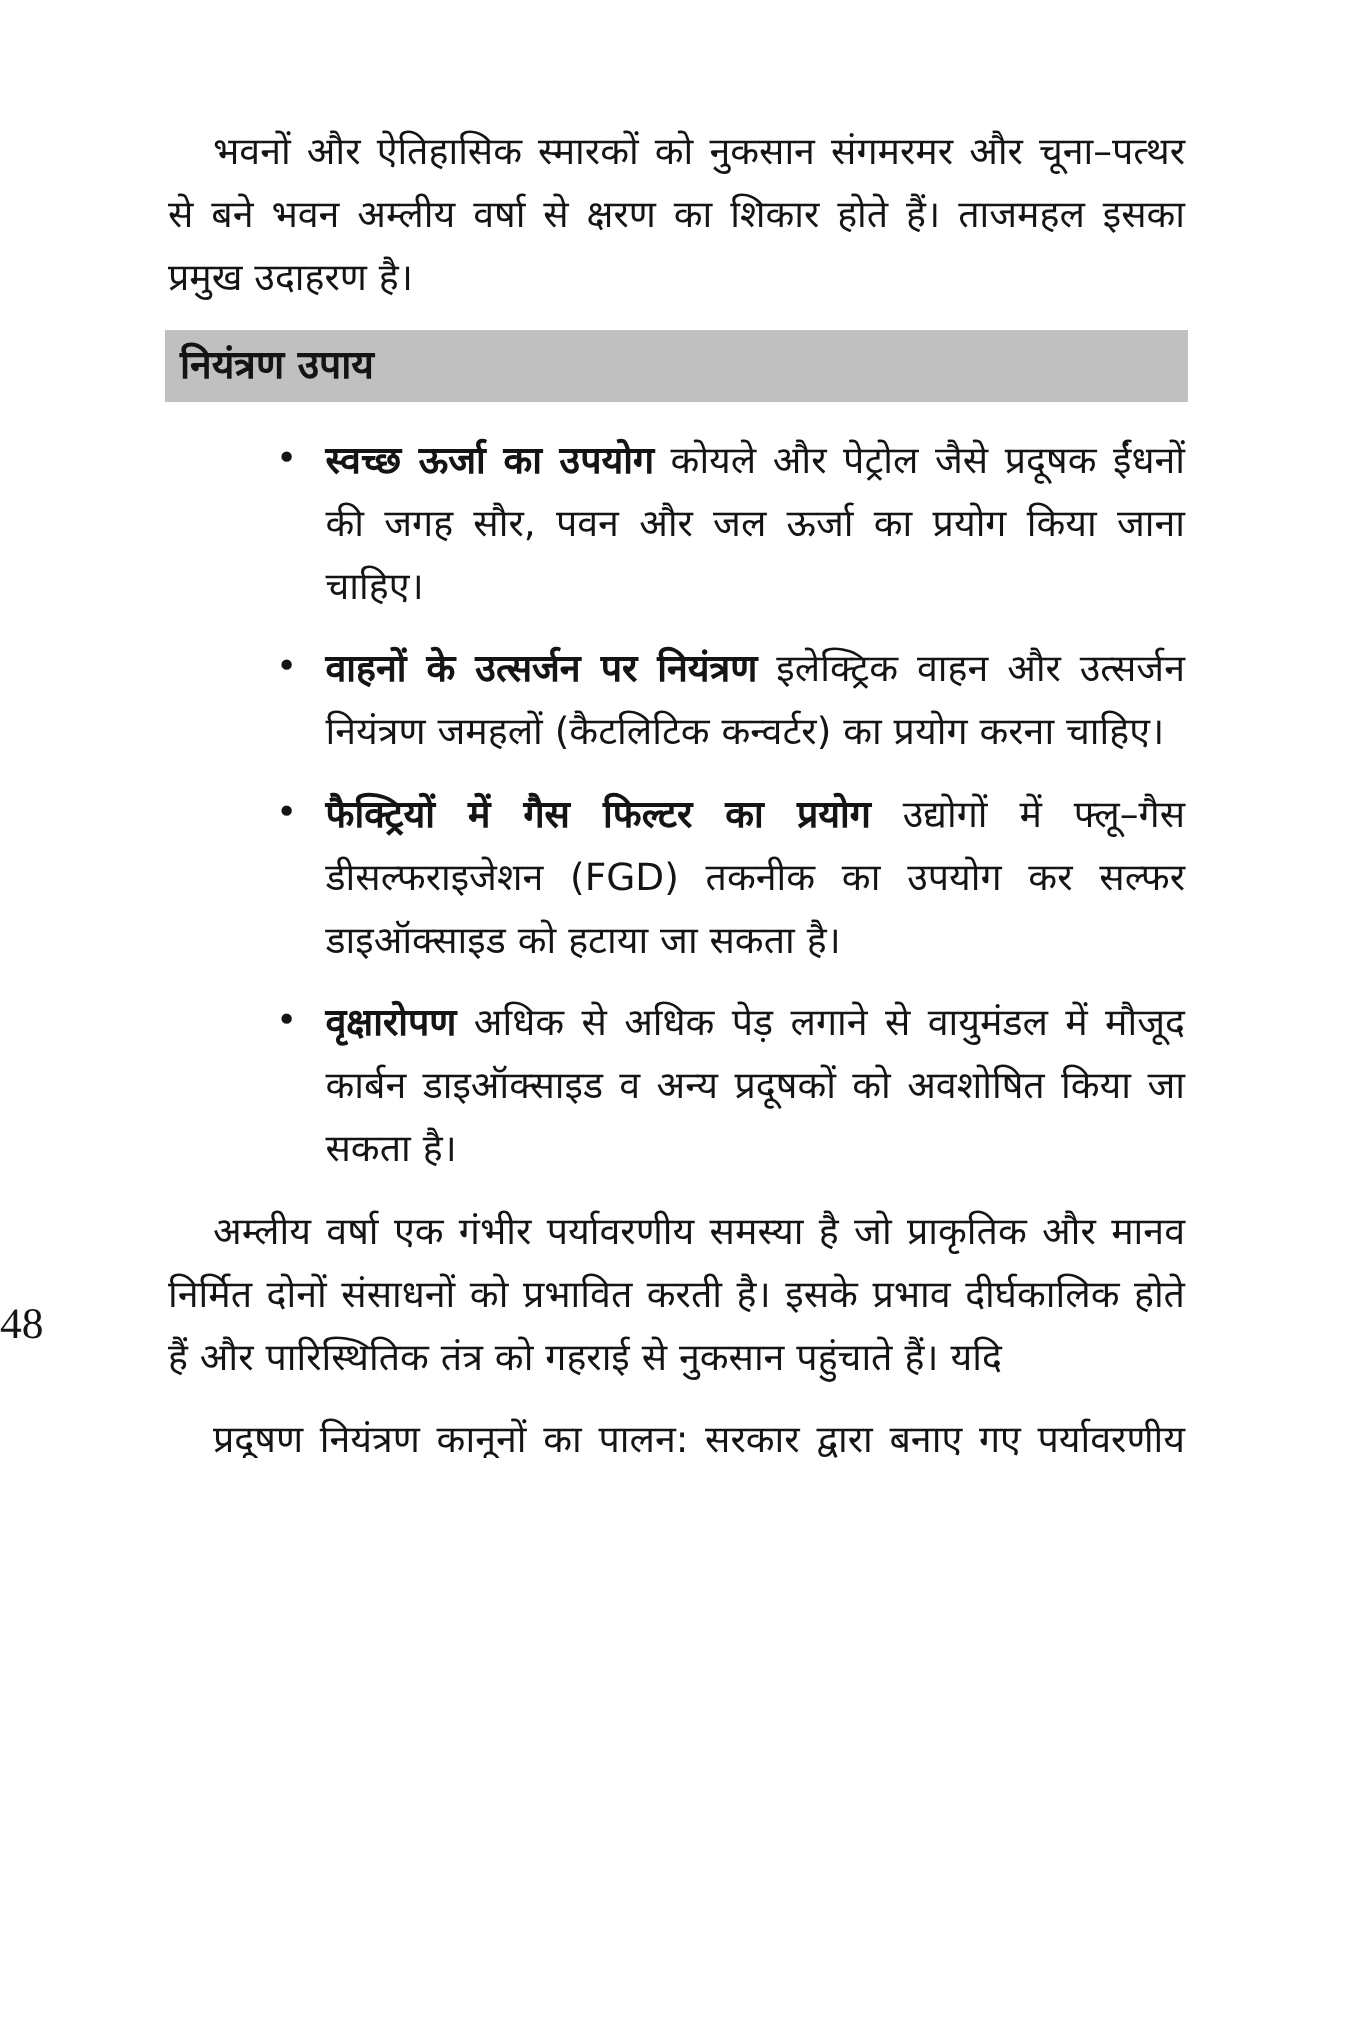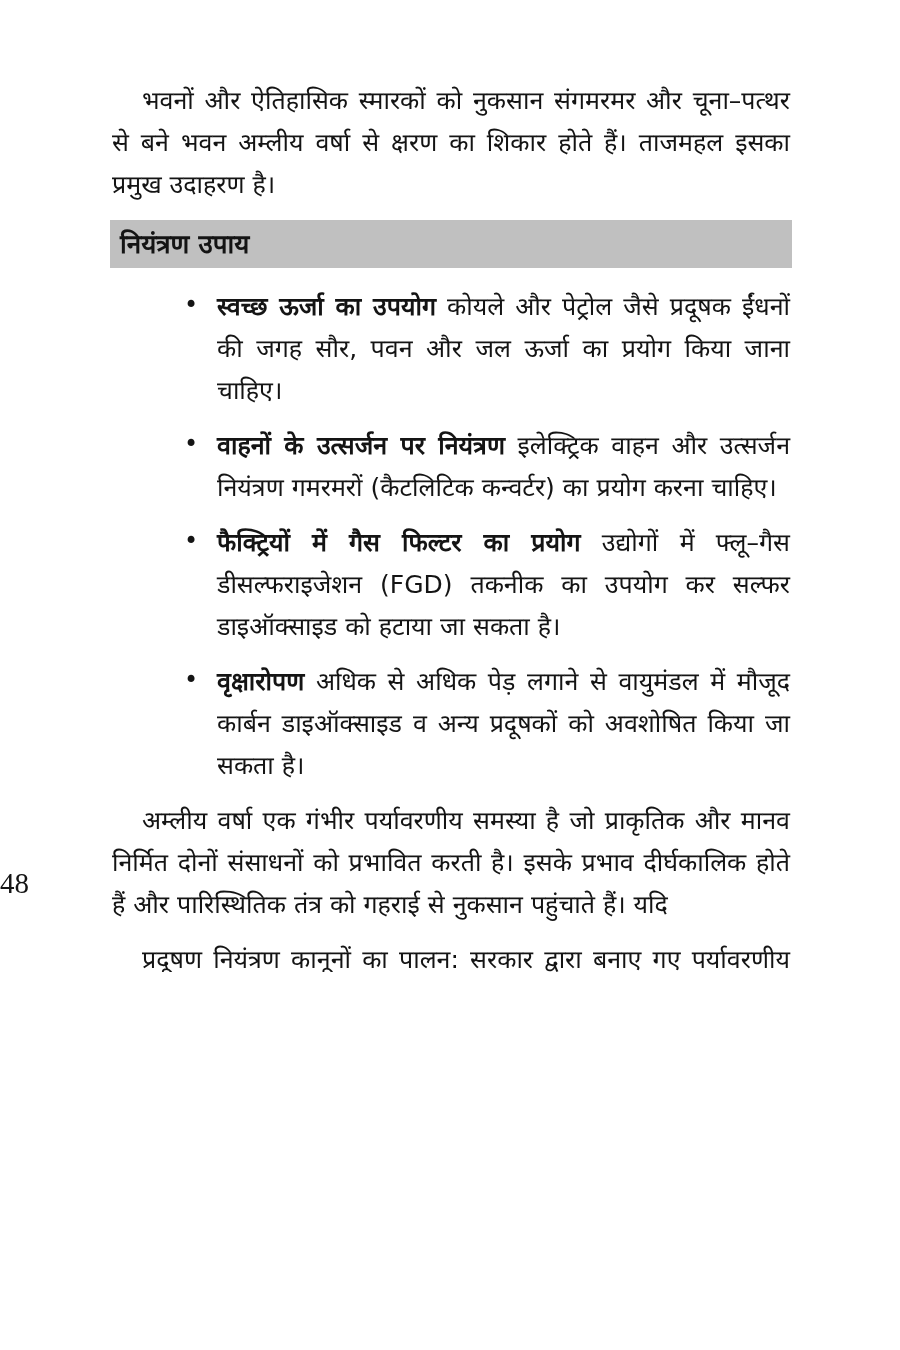--- a/index.html
+++ b/index.html
@@ -51,21 +51,21 @@
 
       <li class="bullet">
         <span class="bullet-dot">•</span>
         <span class="bullet-lead">स्वच्छ ऊर्जा का उपयोग</span>
         <span>कोयले और पेट्रोल जैसे प्रदूषक ईंधनों की जगह सौर, पवन और जल ऊर्जा का प्रयोग किया जाना चाहिए।</span>
       </li>
 
       <li class="bullet">
         <span class="bullet-dot">•</span>
         <span class="bullet-lead">वाहनों के उत्सर्जन पर नियंत्रण</span>
-        <span>इलेक्ट्रिक वाहन और उत्सर्जन नियंत्रण गमरमरों (कैटलिटिक कन्वर्टर) का प्रयोग करना चाहिए।</span>
+        <span>इलेक्ट्रिक वाहन और उत्सर्जन नियंत्रण जमहलों (कैटलिटिक कन्वर्टर) का प्रयोग करना चाहिए।</span>
       </li>
 
       <li class="bullet">
         <span class="bullet-dot">•</span>
         <span class="bullet-lead">फैक्ट्रियों में गैस फिल्टर का प्रयोग</span>
         <span>उद्योगों में फ्लू–गैस डीसल्फराइजेशन (FGD) तकनीक का उपयोग कर सल्फर डाइऑक्साइड को हटाया जा सकता है।</span>
       </li>
 
       <li class="bullet">
         <span class="bullet-dot">•</span>

